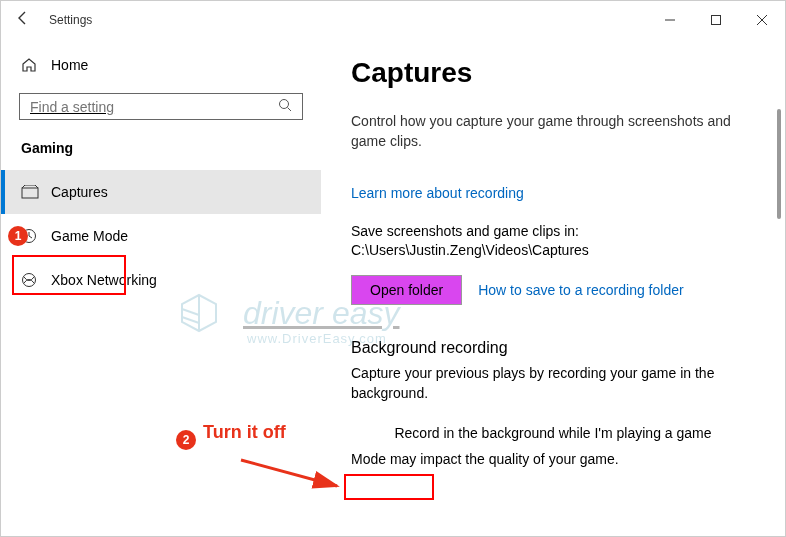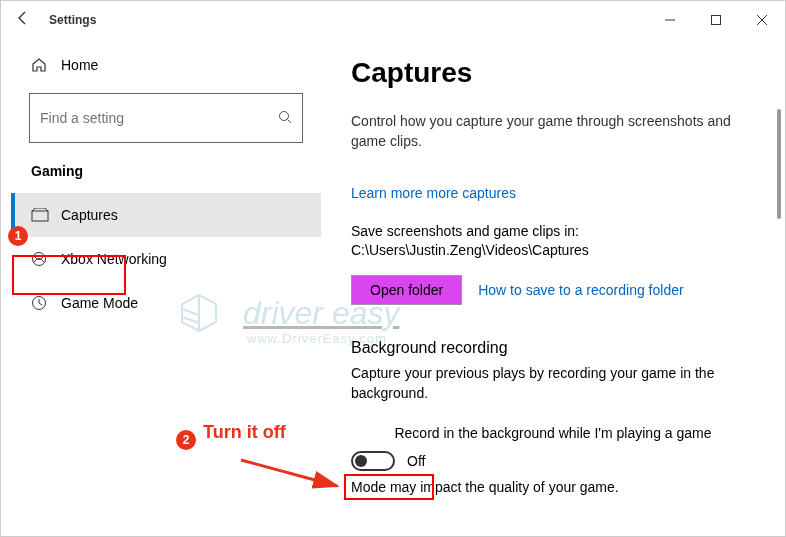--- a/index.html
+++ b/index.html
@@ -1,31 +1,31 @@
 <!DOCTYPE html>
 <html><head>
   <meta charset="utf-8">
   <style>
     * { margin: 0; padding: 0; box-sizing: border-box; font-family: "Segoe UI", sans-serif; }
     body { width: 786px; height: 537px; background: #fff; position: relative; border: 1px solid #ccc; overflow: hidden; }
 
-    .titlebar { display: flex; align-items: center; height: 38px; padding-left: 14px; font-weight: bold; }
+    .titlebar { display: flex; align-items: center; height: 38px; padding-left: 14px; }
     .back-btn { width: 30px; font-size: 18px; cursor: pointer; color: #333; }
     .title-label { font-size: 12px; color: #333; margin-left: 4px; }
     .win-controls { margin-left: auto; display: flex; }
     .win-btn { width: 46px; height: 32px; display: flex; align-items: center; justify-content: center; font-size: 13px; color: #333; cursor: pointer; }
 
     .body-split { display: flex; height: calc(100% - 38px); }
 
-    .sidebar { width: 320px; padding: 12px 0 0 10px; }
+    .sidebar { width: 320px; padding: 12px 0 0 0; }
     .home-row { display: flex; align-items: center; padding: 6px 20px; margin-bottom: 14px; cursor: pointer; }
     .home-row .icon-slot { width: 30px; display: flex; align-items: center; }
     .home-row span.label { font-size: 14px; }
 
-    .search-box { margin: 0 18px 20px 18px; height: 50px; border: 1px solid #666; display: flex; align-items: center; padding: 0 10px; }
+    .search-box { margin: 0 18px 20px 18px; height: 27px; border: 1px solid #666; display: flex; align-items: center; padding: 0 10px; text-decoration: underline; }
     .search-box input { flex: 1; border: none; outline: none; font-size: 14px; background: transparent; }
     .search-box .sicon { color: #555; font-size: 14px; }
 
     .group-header { font-weight: 600; font-size: 14px; padding: 0 20px 14px 20px; }
 
     .nav-item { display: flex; align-items: center; height: 44px; padding: 0 20px; cursor: pointer; position: relative; }
     .nav-item .icon-slot { width: 30px; display: flex; align-items: center; color: #333; }
     .nav-item span.label { font-size: 14px; }
     .nav-item.selected { background: #e6e6e6; }
     .nav-item.selected::before { content: ""; position: absolute; left: 0; top: 0; bottom: 0; width: 4px; background: #0078d4; }
@@ -126,56 +126,50 @@
             <path d="M1 3 L4 0 L14 0 L17 3" stroke="#333" fill="none"></path>
           </svg>
       </span>
       <span class="label">Captures</span>
     </div>
 
     <div class="nav-item">
       <span class="icon-slot">
         <svg width="16" height="16" viewBox="0 0 16 16">
             <circle cx="8" cy="8" r="6.5" stroke="#333" fill="none"></circle>
+            <path d="M8 4 L8 8 L11 10" stroke="#333" fill="none"></path>
+          </svg>
+      </span>
+      <span class="label">Game Mode</span>
+    </div>
+
+    <div class="nav-item">
+      <span class="icon-slot">
+        <svg width="16" height="16" viewBox="0 0 16 16">
+            <circle cx="8" cy="8" r="6.5" stroke="#333" fill="none"></circle>
             <path d="M3 5 Q8 12 13 5" stroke="#333" fill="none"></path>
             <path d="M3 11 Q8 4 13 11" stroke="#333" fill="none"></path>
           </svg>
       </span>
       <span class="label">Xbox Networking</span>
     </div>
-
-    <div class="nav-item">
-      <span class="icon-slot">
-        <svg width="16" height="16" viewBox="0 0 16 16">
-            <circle cx="8" cy="8" r="6.5" stroke="#333" fill="none"></circle>
-            <path d="M8 4 L8 8 L11 10" stroke="#333" fill="none"></path>
-          </svg>
-      </span>
-      <span class="label">Game Mode</span>
-    </div>
   </div>
 
   <div class="content">
     <div class="page-title">Captures</div>
     <div class="desc">Control how you capture your game through screenshots and game clips.</div>
-    <div class="link-block"><span class="link">Learn more more captures</span></div>
+    <div class="link-block"><span class="link">Learn more about recording</span></div>
     <div class="save-line">Save screenshots and game clips in: C:\Users\Justin.Zeng\Videos\Captures</div>
     <div class="open-row">
       <button class="open-btn">Open folder</button>
       <span class="link">How to save to a recording folder</span>
     </div>
     <div class="sub-heading">Background recording</div>
     <div class="sub-desc">Capture your previous plays by recording your game in the background.</div>
     <div class="toggle-label">Record in the background while I'm playing a game</div>
-    <div class="toggle-row">
-      <div class="toggle">
-          <div class="knob"></div>
-        </div>
-      <span class="toggle-state">Off</span>
-    </div>
     <div class="footnote">Mode may impact the quality of your game.</div>
     <div class="scroll-strip"></div>
   </div>
 </div>
 
 <div class="watermark">
   <svg width="44" height="44" viewBox="0 0 44 44">
       <polygon points="22,4 39,13 39,31 22,40 5,31 5,13" stroke="#5aa0b8" stroke-width="2" fill="none"></polygon>
       <line x1="22" y1="4" x2="22" y2="40" stroke="#5aa0b8" stroke-width="2"></line>
       <line x1="5" y1="18" x2="22" y2="24" stroke="#5aa0b8" stroke-width="2"></line>

